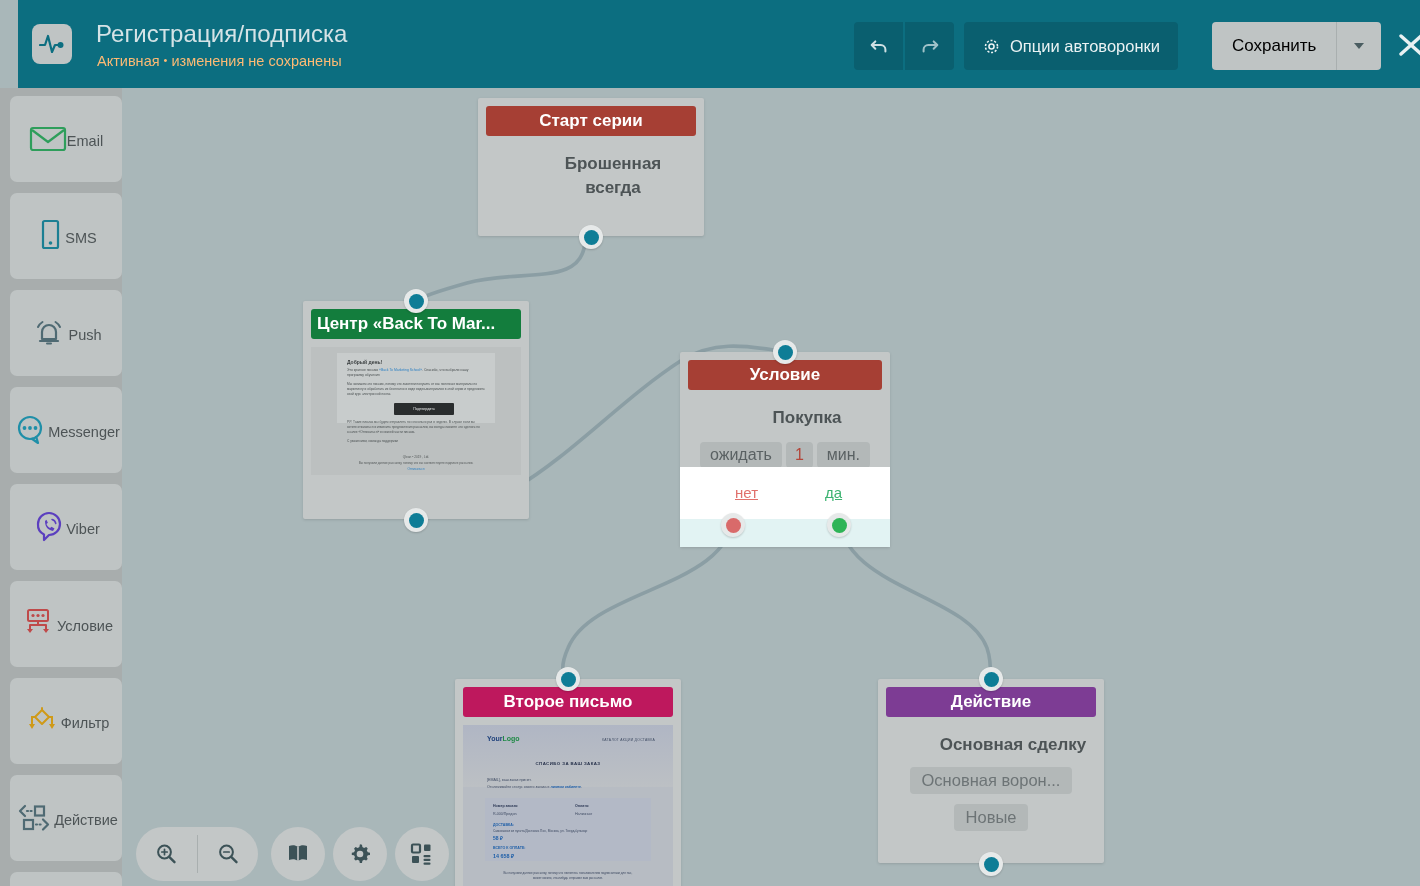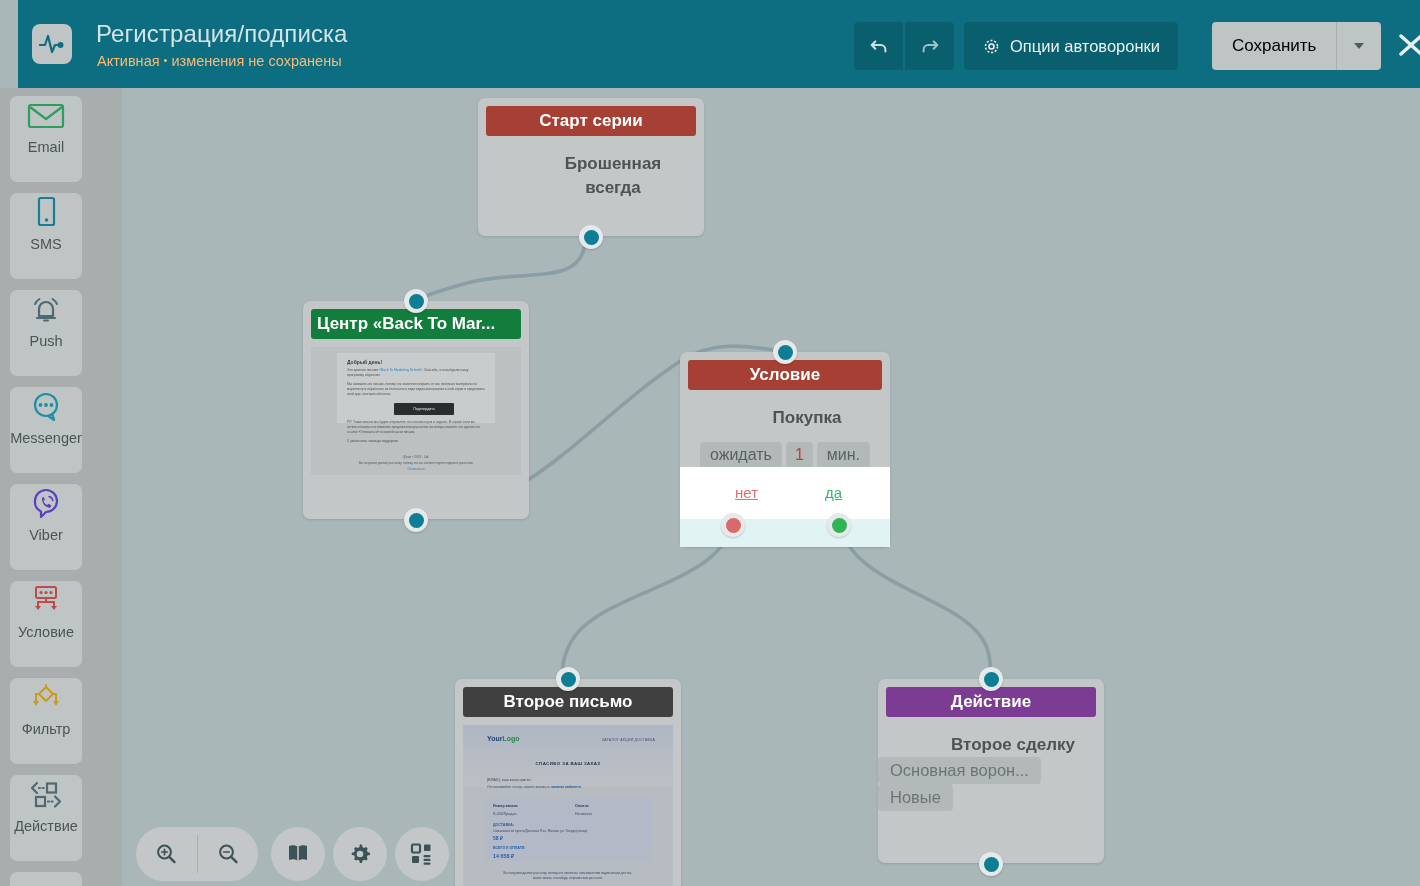--- a/index.html
+++ b/index.html
@@ -71,23 +71,23 @@
     position: absolute; left: 1378px; top: 32px; width: 30px; height: 26px;
     cursor: pointer;
   }
 
   
   .sidebar {
     position: absolute; left: 0; top: 88px; width: 122px; height: 798px;
     background: #a8adad; z-index: 30; overflow: hidden;
   }
   .side-item {
-    position: absolute; left: 10px; width: 72px; height: 86px;
+    position: absolute; left: 10px; width: 112px; height: 86px;
     background: #bfc4c4; border-radius: 7px;
-    display: flex; flex-direction: column; align-items: center; 
+    display: flex; align-items: center; justify-content: center;
     cursor: pointer;
   }
   .side-ico { height: 40px; display: flex; align-items: center; justify-content: center; }
   .side-lbl { font-size: 14.5px; color: #4d5456; margin-top: 3px; }
   .scroll-track {
     position: absolute; left: 112px; top: 88px; width: 11px; height: 798px;
     background: #9aa0a0;
   }
   .scroll-thumb {
     position: absolute; left: 112px; top: 96px; width: 11px; height: 700px;
@@ -96,21 +96,21 @@
 
   
   .canvas {
     position: absolute; left: 122px; top: 88px; width: 1298px; height: 798px;
     background: #a9b7b9; overflow: hidden;
   }
   .edges { position: absolute; left: 0; top: 0; width: 1298px; height: 798px; }
 
   
   .node {
-    position: absolute; background: #c3c7c7; border-radius: 7px;
+    position: absolute; background: #c3c7c7; border-radius: 2px;
     box-shadow: 0 1px 3px rgba(0,0,0,.13);
   }
   .node-hdr {
     height: 30px; margin: 8px 8px 0 8px; border-radius: 3px;
     display: flex; align-items: center; justify-content: center;
     color: #ffffff; font-size: 17px; font-weight: bold;
     white-space: nowrap; overflow: hidden;
   }
   .node-title {
     text-align: center; font-size: 17px; font-weight: bold; color: #4d5456;
@@ -146,21 +146,21 @@
     position: absolute; left: 0; top: 167px; width: 210px; height: 28px; background: #e2f3f3;
   }
   .branch-lbl { position: absolute; font-size: 15px; text-decoration: underline; }
   .branch-lbl.no { color: #e0706b; }
   .branch-lbl.yes { color: #3cb371; text-align: right; }
 
   .act-pill {
     background: #b3b8b8; border-radius: 4px; padding: 4px 12px;
     font-size: 16.5px; color: #6d7476; display: inline-block;
   }
-  .act-row { }
+  .act-row { text-align: center; margin-top: 10px; }
 
   
   .bottom-bar { position: absolute; left: 130px; top: 825px; height: 56px; z-index: 20; }
   .zoom-pill {
     position: absolute; left: 6px; top: 2px; width: 122px; height: 54px;
     background: #c3c7c7; border-radius: 27px; display: flex;
   }
   .zoom-half {
     flex: 1; display: flex; align-items: center; justify-content: center; cursor: pointer;
   }
@@ -407,21 +407,21 @@
         </div>
       <div class="port green" style="left:147px;top:161px">
           <i></i>
         </div>
     </div>
 
     <div class="node" style="left:333px;top:591px;width:226px;height:230px;">
       <div class="port" style="left:101px;top:-12px">
           <i></i>
         </div>
-      <div class="node-hdr" style="background:#404040">Второе письмо</div>
+      <div class="node-hdr" style="background:#be185d">Второе письмо</div>
       <div class="mail-prev" style="height:190px;background:#b7bcc3">
         <div style="position:absolute;left:0;right:0;top:0;height:62px;background:linear-gradient(#b0b6c4,#bcc0c4);"></div>
         <div style="position:absolute;left:24px;top:10px;font-size:7px;font-weight:bold;">
           <span style="color:#20427c;">Your</span><span style="color:#1f8a45;">Logo</span>
         </div>
         <div style="position:absolute;right:18px;top:13px;font-size:3.4px;color:#3f4b63;letter-spacing:.3px;">КАТАЛОГ   АКЦИИ   ДОСТАВКА</div>
         <div style="position:absolute;left:0;right:0;top:36px;text-align:center;font-size:4.4px;font-weight:bold;color:#25304a;letter-spacing:.4px;">СПАСИБО ЗА ВАШ ЗАКАЗ</div>
         <div style="position:absolute;left:24px;top:53px;font-size:3.6px;color:#3f4b63;">[EMAIL], ваш заказ принят.</div>
         <div style="position:absolute;left:24px;top:60px;font-size:3.6px;color:#3f4b63;">Отслеживайте статус своего заказа в <span style="color:#1f5fa8;font-weight:bold;">личном кабинете</span>.</div>
         <div style="position:absolute;left:22px;right:22px;top:73px;height:63px;background:#b3b9c6;"></div>
@@ -441,21 +441,21 @@
 
       </div>
 
     </div>
 
     <div class="node" style="left:756px;top:591px;width:226px;height:184px;">
       <div class="port" style="left:101px;top:-12px">
           <i></i>
         </div>
       <div class="node-hdr" style="background:#7d3c94">Действие</div>
-      <div class="node-title">Второе сделку</div>
+      <div class="node-title">Основная сделку</div>
       <div class="act-row">
         <span class="act-pill">Основная ворон...</span>
       </div>
       <div class="act-row">
         <span class="act-pill">Новые</span>
       </div>
       <div class="port" style="left:101px;top:173px">
           <i></i>
         </div>
     </div>

